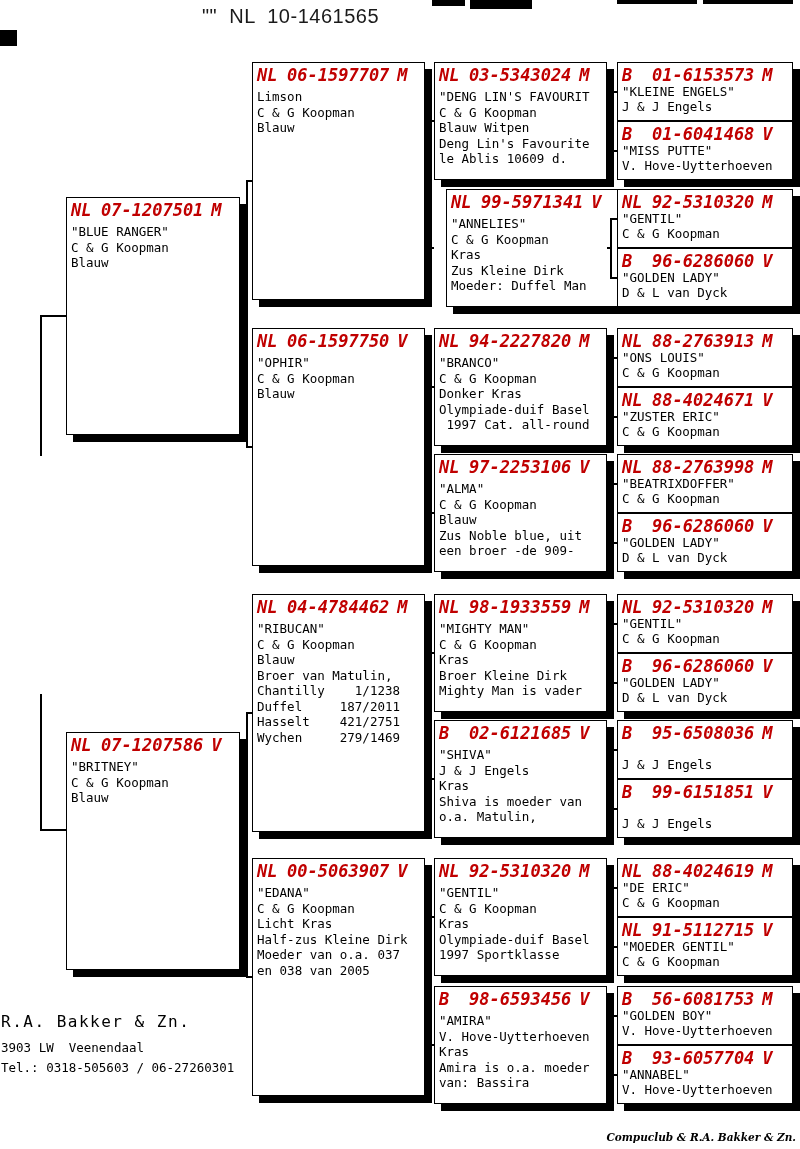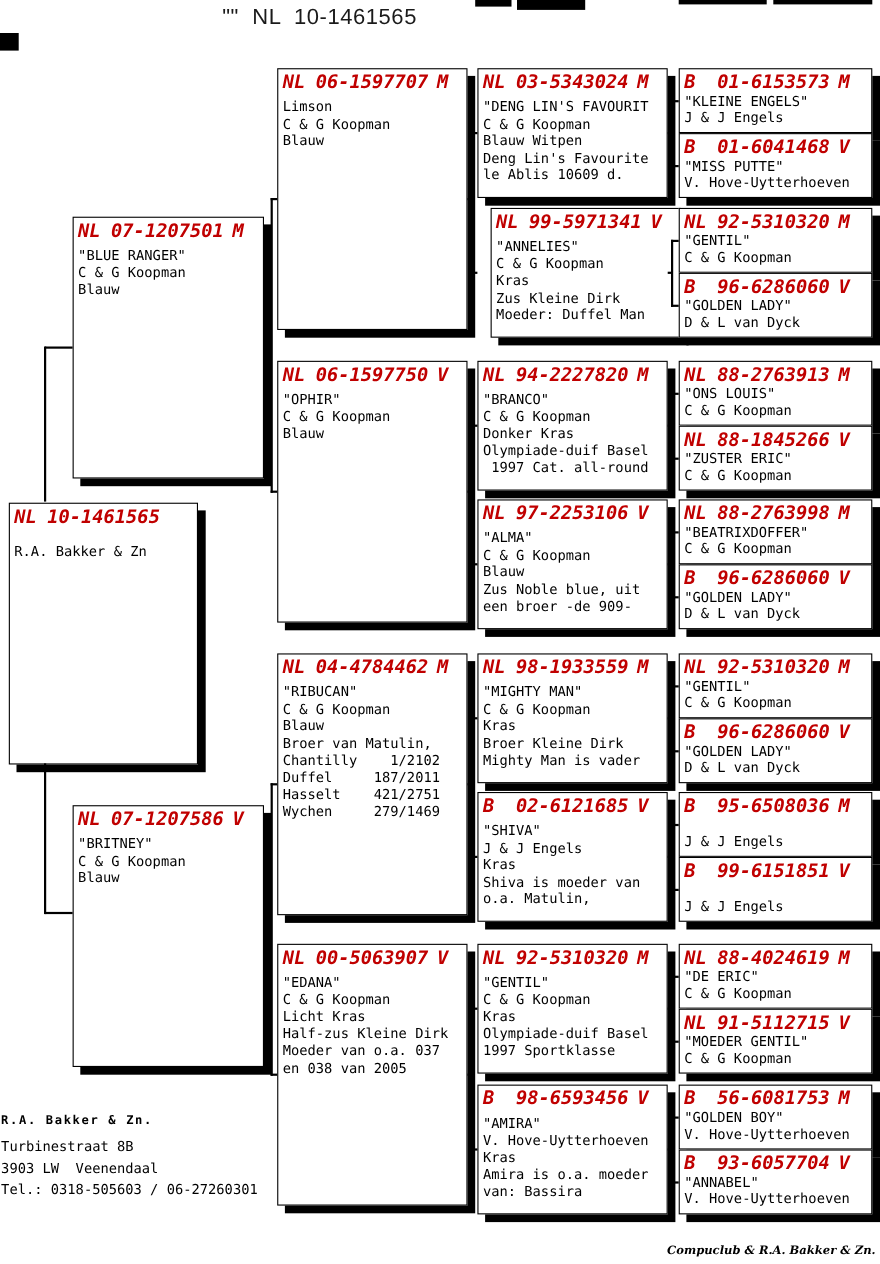--- a/index.html
+++ b/index.html
@@ -12,44 +12,38 @@
   .hdr{height:17px;color:var(--ring-red,#c00000);font-weight:bold;font-style:italic;font-size:17px;white-space:pre;}
   .cc{display:inline-block;width:30px;}
   .sx{margin-left:8px;}
   .lines{margin-top:7px;}
   .ln{font-size:12.5px;line-height:15.5px;min-height:15.5px;white-space:pre;}
   .half .lines{margin-top:2px;}
   .half .ln{line-height:15px;min-height:15px;}
   .sub-owner{margin-top:15.5px;}
   .conn,.artifact{position:absolute;background:#000;}
   .owner{position:absolute;left:1px;top:1012px;}
-  .owner .name{font-size:11px;font-weight:bold;letter-spacing:1.5px;margin-bottom:7px;white-space:pre;}
+  .owner .name{font-size:16px;font-weight:normal;letter-spacing:1.5px;margin-bottom:7px;white-space:pre;}
   .oln{font-size:12.5px;line-height:19.5px;white-space:pre;}
   .footer{position:absolute;right:4px;top:1131px;font-family:"DejaVu Serif",serif;
           font-style:italic;font-weight:bold;font-size:10.5px;white-space:pre;}
 </style>
 </head>
 <body>
 
 <div id="canvas">
 
   <div class="title">""  NL  10-1461565</div>
 
   <div class="artifact" style="left:0;top:30px;width:17px;height:16px"></div>
   <div class="artifact" style="left:432px;top:0;width:33px;height:6px"></div>
   <div class="artifact" style="left:470px;top:0;width:62px;height:9px"></div>
   <div class="artifact" style="left:617px;top:0;width:80px;height:4px"></div>
   <div class="artifact" style="left:703px;top:0;width:90px;height:4px"></div>
 
-  <div class="box" style="left:8px;top:457px;width:172px;height:238px">
-    <div class="hdr"><span class="cc">NL</span><span>10-1461565</span><span class="sx"></span></div>
-    <div class="lines">
-      <div class="ln sub-owner">R.A. Bakker &amp; Zn</div>
-    </div>
-  </div>
 
   <div class="box" style="left:66px;top:197px;width:174px;height:238px">
     <div class="hdr"><span class="cc">NL</span><span>07-1207501</span><span class="sx">M</span></div>
     <div class="lines">
       <div class="ln">"BLUE RANGER"</div>
       <div class="ln">C &amp; G Koopman</div>
       <div class="ln">Blauw</div>
     </div>
   </div>
 
@@ -88,21 +82,21 @@
         <div class="ln"></div>
       </div>
     </div>
   <div class="box gpbox" style="left:252px;top:594px;width:173px;height:238px">
       <div class="hdr"><span class="cc">NL</span><span class="num">04-4784462</span><span class="sx">M</span></div>
       <div class="lines">
         <div class="ln">"RIBUCAN"</div>
         <div class="ln">C &amp; G Koopman</div>
         <div class="ln">Blauw</div>
         <div class="ln">Broer van Matulin,</div>
-        <div class="ln">Chantilly    1/2102</div>
+        <div class="ln">Chantilly    1/1238</div>
         <div class="ln">Duffel     187/2011</div>
         <div class="ln">Hasselt    421/2751</div>
         <div class="ln">Wychen     279/1469</div>
       </div>
     </div>
   <div class="box gpbox" style="left:252px;top:858px;width:173px;height:238px">
       <div class="hdr"><span class="cc">NL</span><span class="num">00-5063907</span><span class="sx">V</span></div>
       <div class="lines">
         <div class="ln">"EDANA"</div>
         <div class="ln">C &amp; G Koopman</div>
@@ -225,21 +219,21 @@
       </div>
     </div>
   <div class="box half pbox" style="left:617px;top:328px;width:176px;height:59px">
       <div class="hdr"><span class="cc">NL</span><span class="num">88-2763913</span><span class="sx">M</span></div>
       <div class="lines">
         <div class="ln">"ONS LOUIS"</div>
         <div class="ln">C &amp; G Koopman</div>
       </div>
     </div>
   <div class="box half pbox" style="left:617px;top:387px;width:176px;height:59px">
-      <div class="hdr"><span class="cc">NL</span><span class="num">88-1845266</span><span class="sx">V</span></div>
+      <div class="hdr"><span class="cc">NL</span><span class="num">88-4024671</span><span class="sx">V</span></div>
       <div class="lines">
         <div class="ln">"ZUSTER ERIC"</div>
         <div class="ln">C &amp; G Koopman</div>
       </div>
     </div>
   <div class="box half pbox" style="left:617px;top:454px;width:176px;height:59px">
       <div class="hdr"><span class="cc">NL</span><span class="num">88-2763998</span><span class="sx">M</span></div>
       <div class="lines">
         <div class="ln">"BEATRIXDOFFER"</div>
         <div class="ln">C &amp; G Koopman</div>
@@ -304,21 +298,20 @@
   <div class="box half pbox" style="left:617px;top:1045px;width:176px;height:59px">
       <div class="hdr"><span class="cc">B</span><span class="num">93-6057704</span><span class="sx">V</span></div>
       <div class="lines">
         <div class="ln">"ANNABEL"</div>
         <div class="ln">V. Hove-Uytterhoeven</div>
       </div>
     </div>
 
   <div class="owner">
     <div class="name">R.A. Bakker &amp; Zn.</div>
-    <div class="oln">Turbinestraat 8B</div>
     <div class="oln">3903 LW  Veenendaal</div>
     <div class="oln">Tel.: 0318-505603 / 06-27260301</div>
   </div>
 
   <div class="footer">Compuclub &amp; R.A. Bakker &amp; Zn.</div>
 
 <div class="conn" style="left: 41px; top: 315px; width: 25px; height: 2px;"></div>
     <div class="conn" style="left: 40px; top: 315px; width: 2px; height: 141px;"></div>
     <div class="conn" style="left: 40px; top: 694px; width: 2px; height: 137px;"></div>
     <div class="conn" style="left: 41px; top: 829px; width: 25px; height: 2px;"></div>

